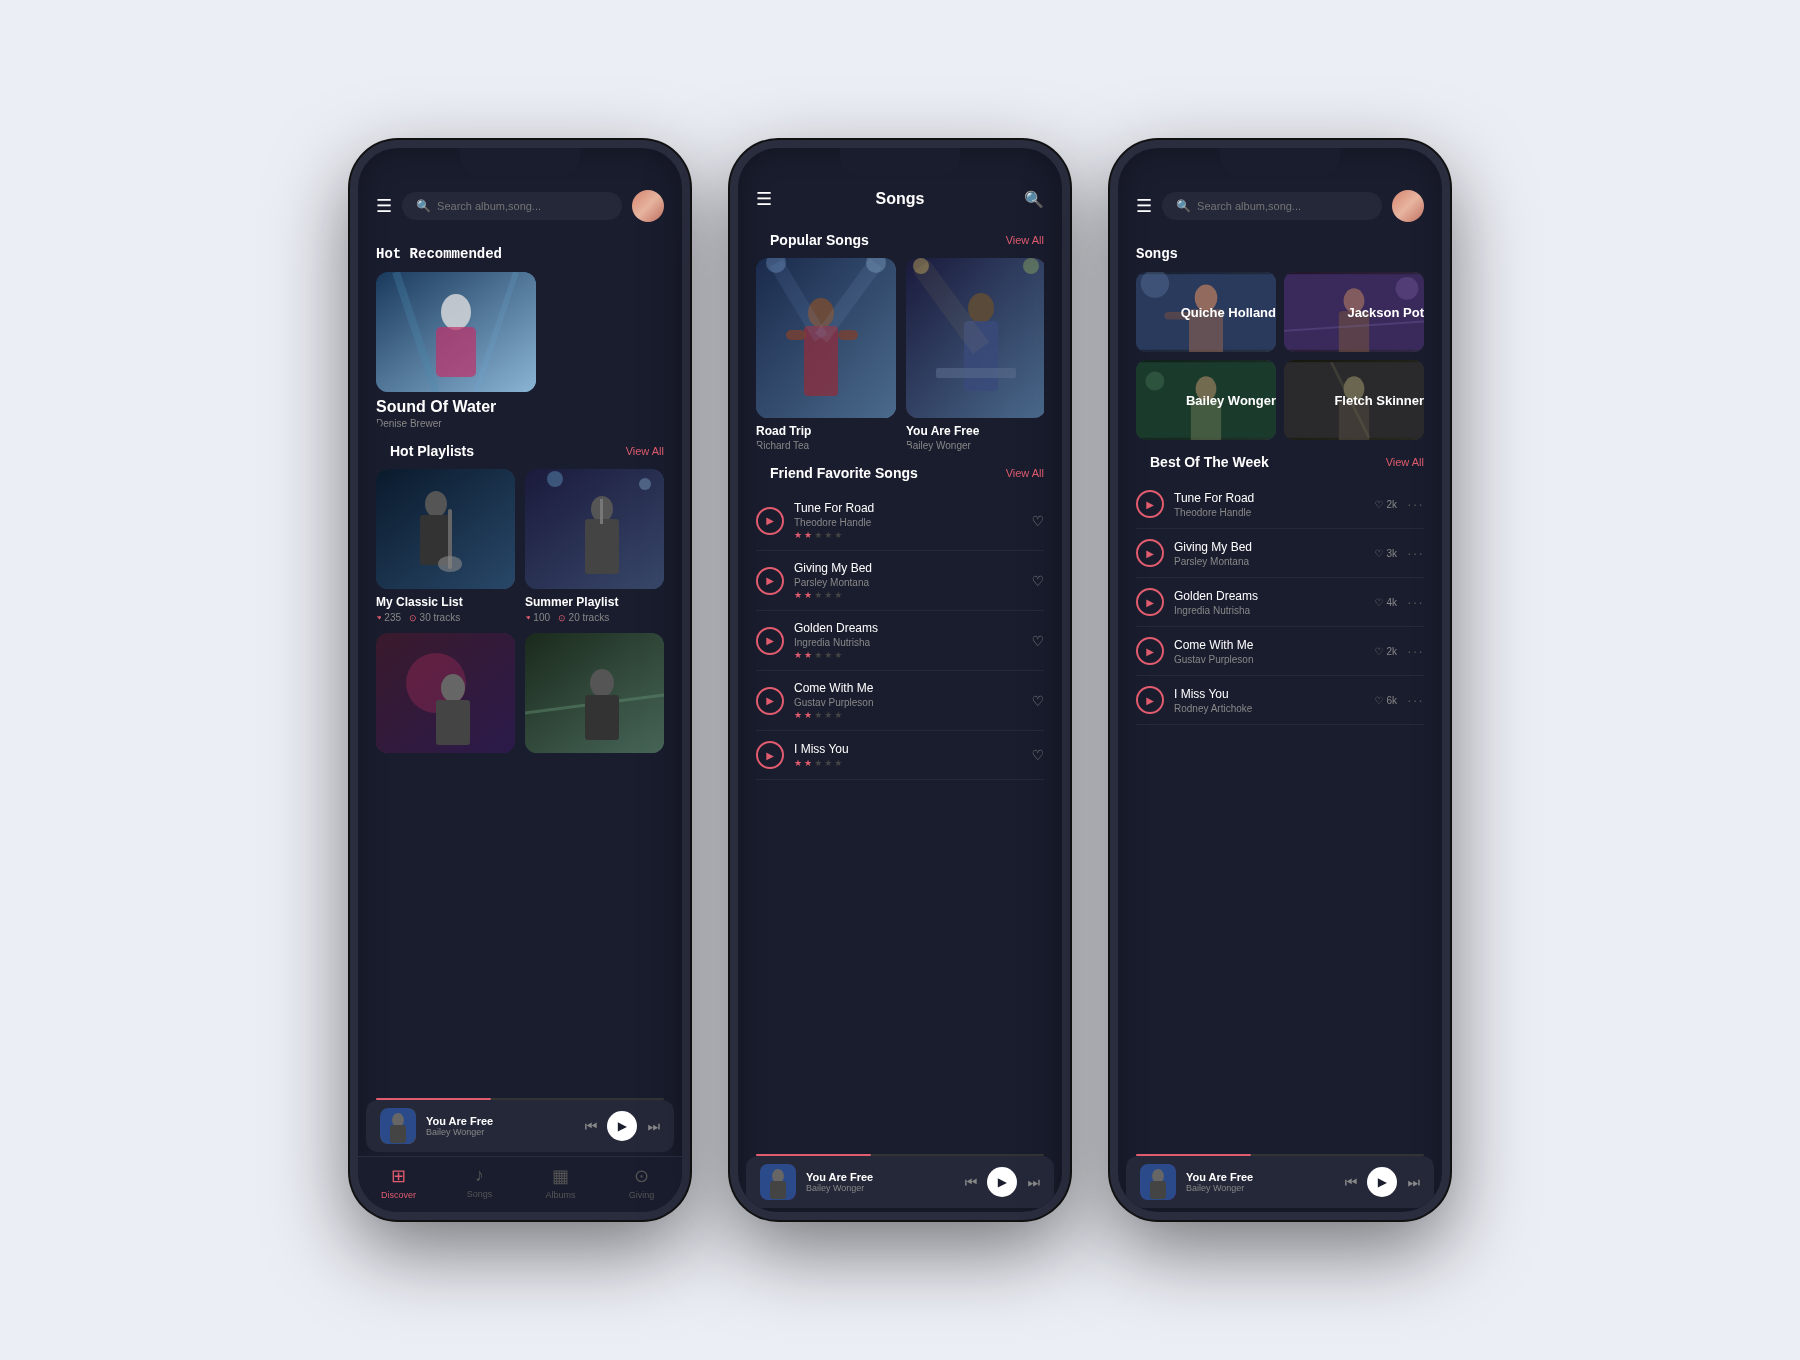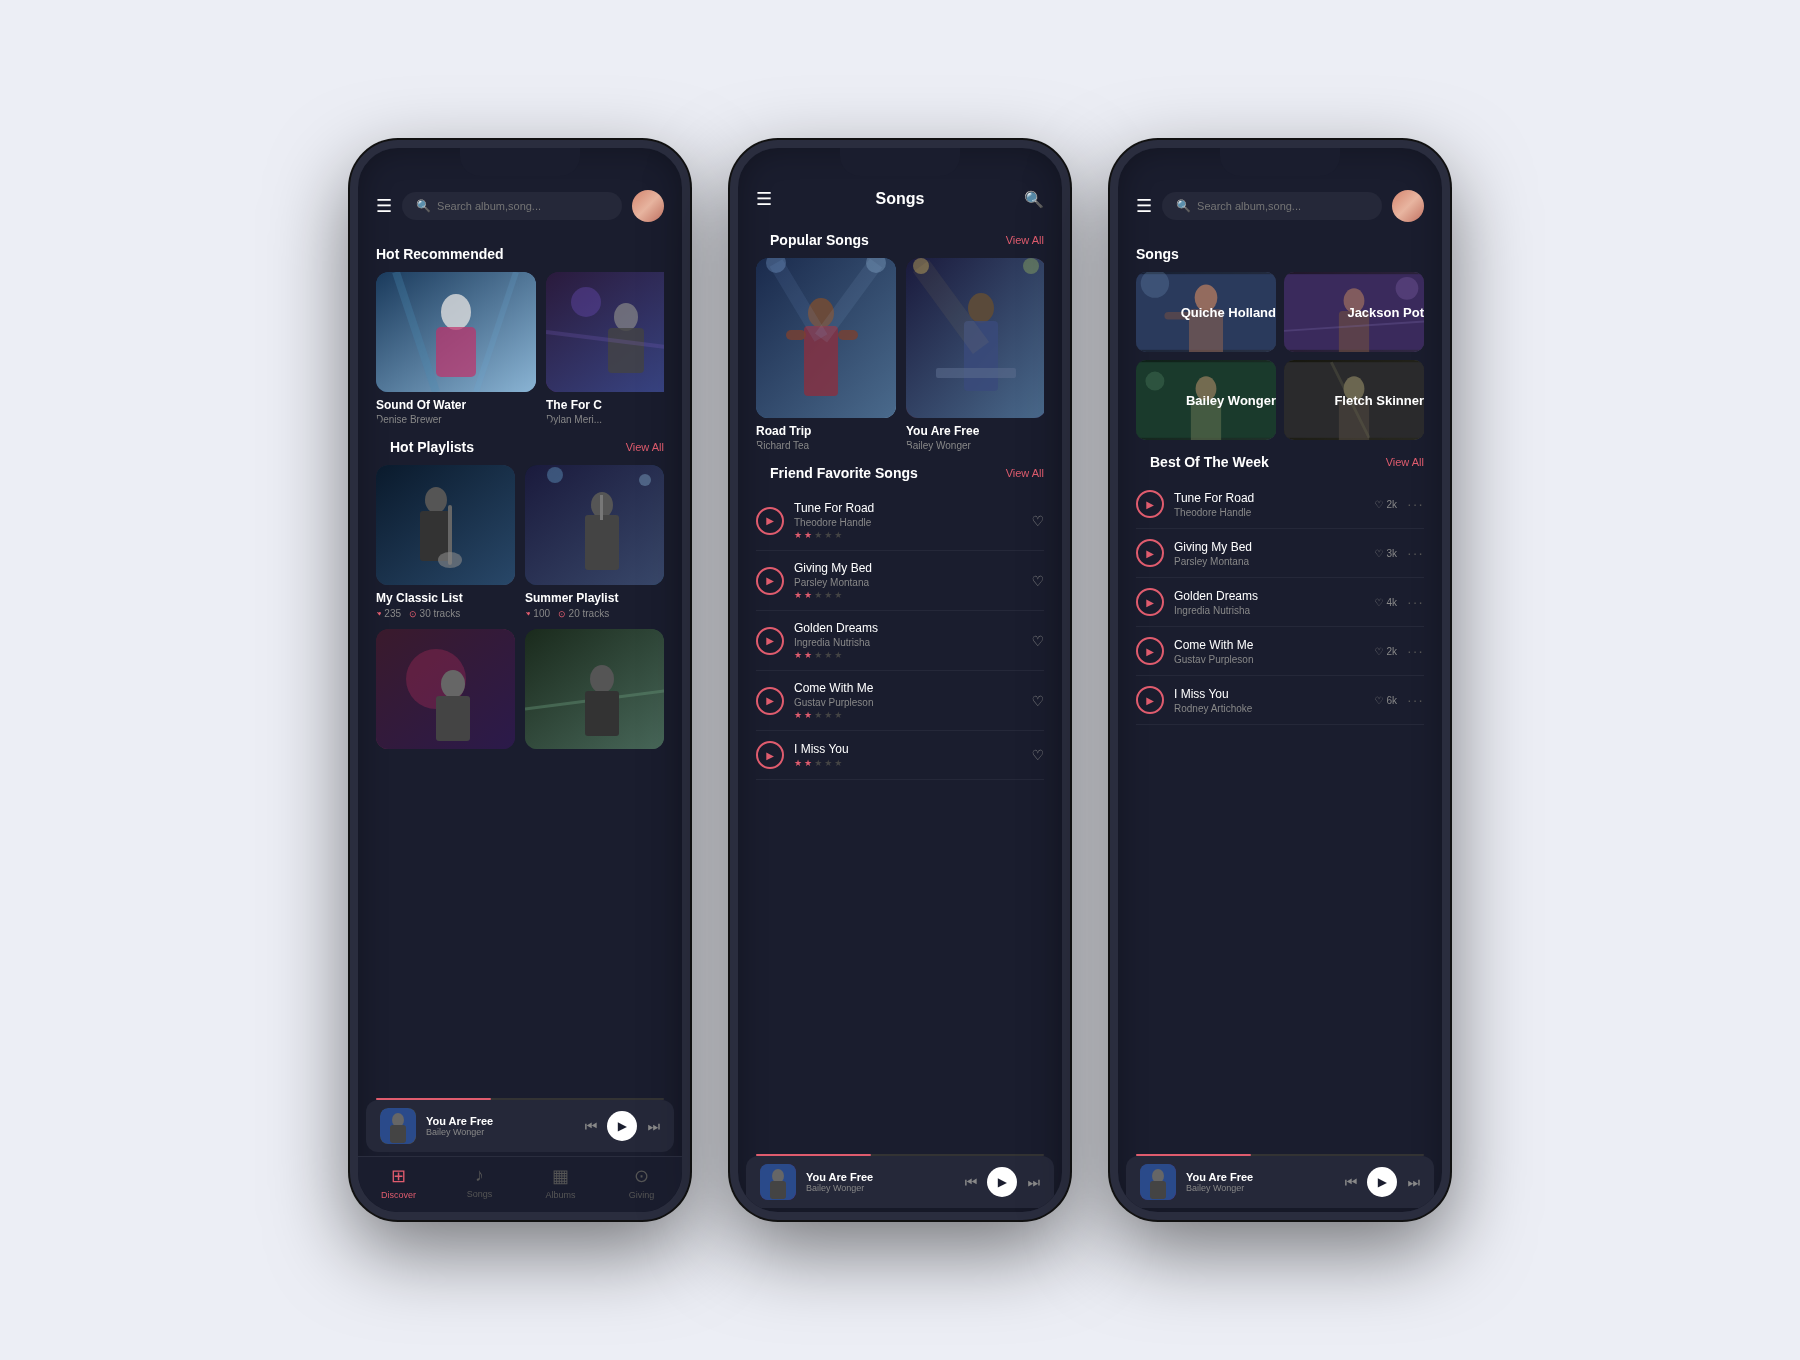--- a/index.html
+++ b/index.html
@@ -139,20 +139,21 @@
       scrollbar-width: none;
     }
     .scroll-content::-webkit-scrollbar { display: none; }
 
     
     .section-title {
       color: #fff;
       font-size: 14px;
       font-weight: 600;
       margin: 14px 0 10px;
+      font-family: Liberation Mono, monospace;
     }
     .section-header {
       display: flex;
       align-items: center;
       justify-content: space-between;
       margin: 14px 0 10px;
     }
     .section-header .title { color: #fff; font-size: 14px; font-weight: 600; padding-left: 14px; }
     .view-all { color: #e05c6e; font-size: 11px; cursor: pointer; }
 
@@ -173,21 +174,21 @@
     }
     .rec-card-img {
       width: 160px;
       height: 120px;
       border-radius: 12px;
       position: relative;
       overflow: hidden;
     }
     .rec-card-title {
       color: #fff;
-      font-size: 12px;
+      font-size: 16px;
       font-weight: 600;
       margin-top: 6px;
     }
     .rec-card-sub {
       color: #888;
       font-size: 10px;
       margin-top: 2px;
     }
 
     
@@ -450,39 +451,20 @@
 
               <ellipse cx="80" cy="40" rx="15" ry="18" fill="#ddd" opacity="0.8"></ellipse>
               <rect x="60" y="55" width="40" height="50" rx="5" fill="#c0306a" opacity="0.7"></rect>
 
               <line x1="20" y1="0" x2="60" y2="120" stroke="#4a8ab4" stroke-width="8" opacity="0.3"></line>
               <line x1="140" y1="0" x2="100" y2="120" stroke="#6aaad4" stroke-width="6" opacity="0.2"></line>
             </svg>
           </div>
           <div class="rec-card-title">Sound Of Water</div>
           <div class="rec-card-sub">Denise Brewer</div>
-        </div>
-        <div class="rec-card">
-          <div class="rec-card-img img-gradient-2">
-            <svg width="160" height="120" viewBox="0 0 160 120" xmlns="http://www.w3.org/2000/svg">
-              <defs>
-                <linearGradient id="g2" x1="0" y1="0" x2="1" y2="1">
-                  <stop offset="0%" stop-color="#2a1a3c"></stop>
-                  <stop offset="100%" stop-color="#3a4a8c"></stop>
-                </linearGradient>
-              </defs>
-              <rect width="160" height="120" fill="url(#g2)"></rect>
-              <ellipse cx="80" cy="45" rx="12" ry="14" fill="#888" opacity="0.7"></ellipse>
-              <rect x="62" y="56" width="36" height="45" rx="4" fill="#444" opacity="0.8"></rect>
-              <circle cx="40" cy="30" r="15" fill="#6a4ab4" opacity="0.4"></circle>
-              <line x1="0" y1="60" x2="160" y2="80" stroke="#8a6ad4" stroke-width="4" opacity="0.2"></line>
-            </svg>
-          </div>
-          <div class="rec-card-title">The For C</div>
-          <div class="rec-card-sub">Dylan Meri...</div>
         </div>
       </div>
 
       <div class="section-header">
         <span class="title">Hot Playlists</span>
         <span class="view-all">View All</span>
       </div>
       <div class="playlist-cards">
 
         <div class="playlist-card">

